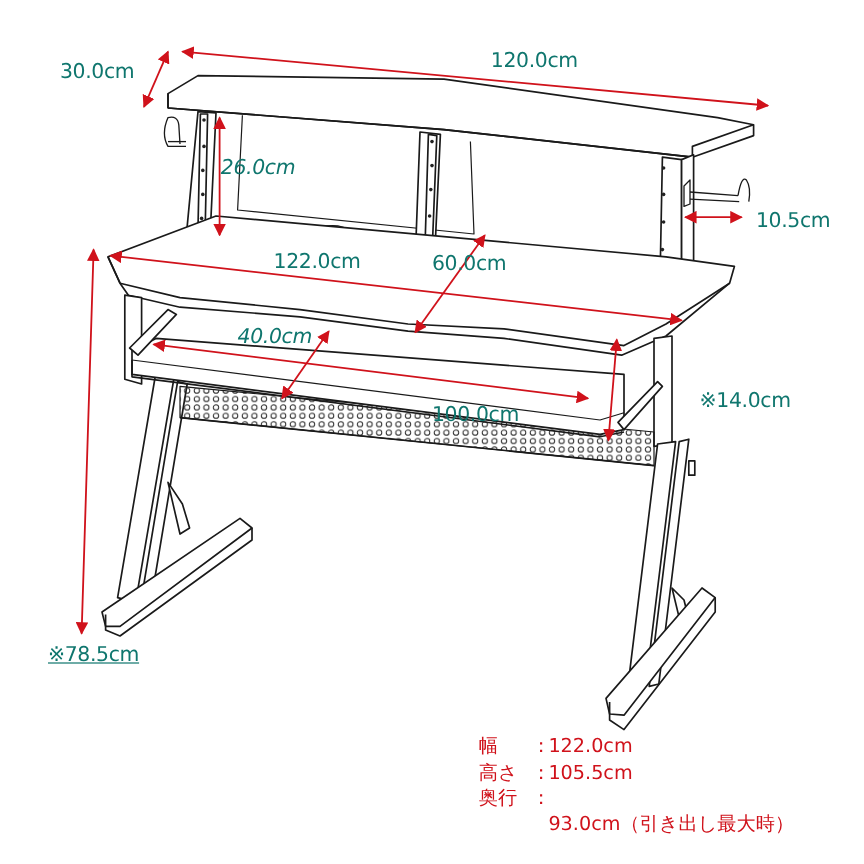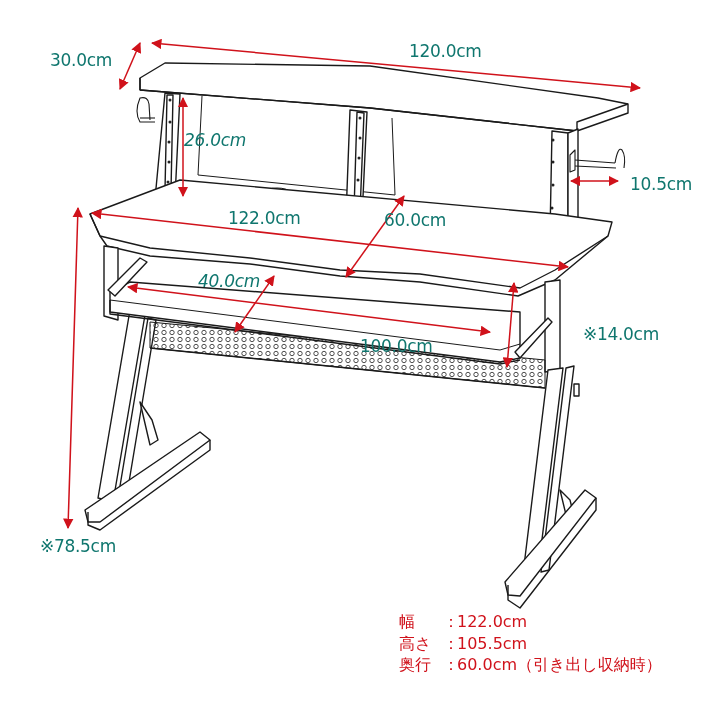--- a/index.html
+++ b/index.html
@@ -124,38 +124,38 @@
     <line x1="514" y1="283" x2="507" y2="367" marker-start="url(#arr)" marker-end="url(#arr)"></line>
     <line x1="78" y1="208" x2="68" y2="528" marker-start="url(#arr)" marker-end="url(#arr)"></line>
   </g>
 </svg>
 
 <div class="dim-label" style="left:50px;top:52px;">30.0cm</div>
 <div class="dim-label" style="left:366px;top:43px;margin-left:43px;">120.0cm</div>
 <div class="dim-label" style="left:184px;top:132px;font-style:italic;">26.0cm</div>
 <div class="dim-label" style="left:590px;top:176px;margin-left:40px;">10.5cm</div>
 <div class="dim-label" style="left:228px;top:210px;">122.0cm</div>
-<div class="dim-label" style="left:384px;top:212px;">60.0cm</div>
+<div class="dim-label" style="left:360px;top:212px;">60.0cm</div>
 <div class="dim-label" style="left:198px;top:273px;font-style:italic;">40.0cm</div>
 <div class="dim-label" style="left:360px;top:338px;">100.0cm</div>
 <div class="dim-label" style="left:583px;top:326px;">※14.0cm</div>
-<div class="dim-label" style="left:40px;top:538px;">※78.5cm</div>
+<div class="dim-label" style="left:40px;top:538px;text-decoration:underline;">※78.5cm</div>
 
 <div class="specs">
   <div class="spec-row">
     <span class="spec-key">幅</span>
     <span class="spec-colon">：</span>
     <span>122.0cm</span>
   </div>
   <div class="spec-row">
     <span class="spec-key">高さ</span>
     <span class="spec-colon">：</span>
     <span>105.5cm</span>
   </div>
   <div class="spec-row">
     <span class="spec-key">奥行</span>
     <span class="spec-colon">：</span>
-    <span>60.0cm（引き出し収納時）</span>
   </div>
   <div class="spec-row">
     <span class="spec-indent"></span>
+    <span>93.0cm（引き出し最大時）</span>
   </div>
 </div>
 
 </body></html>

